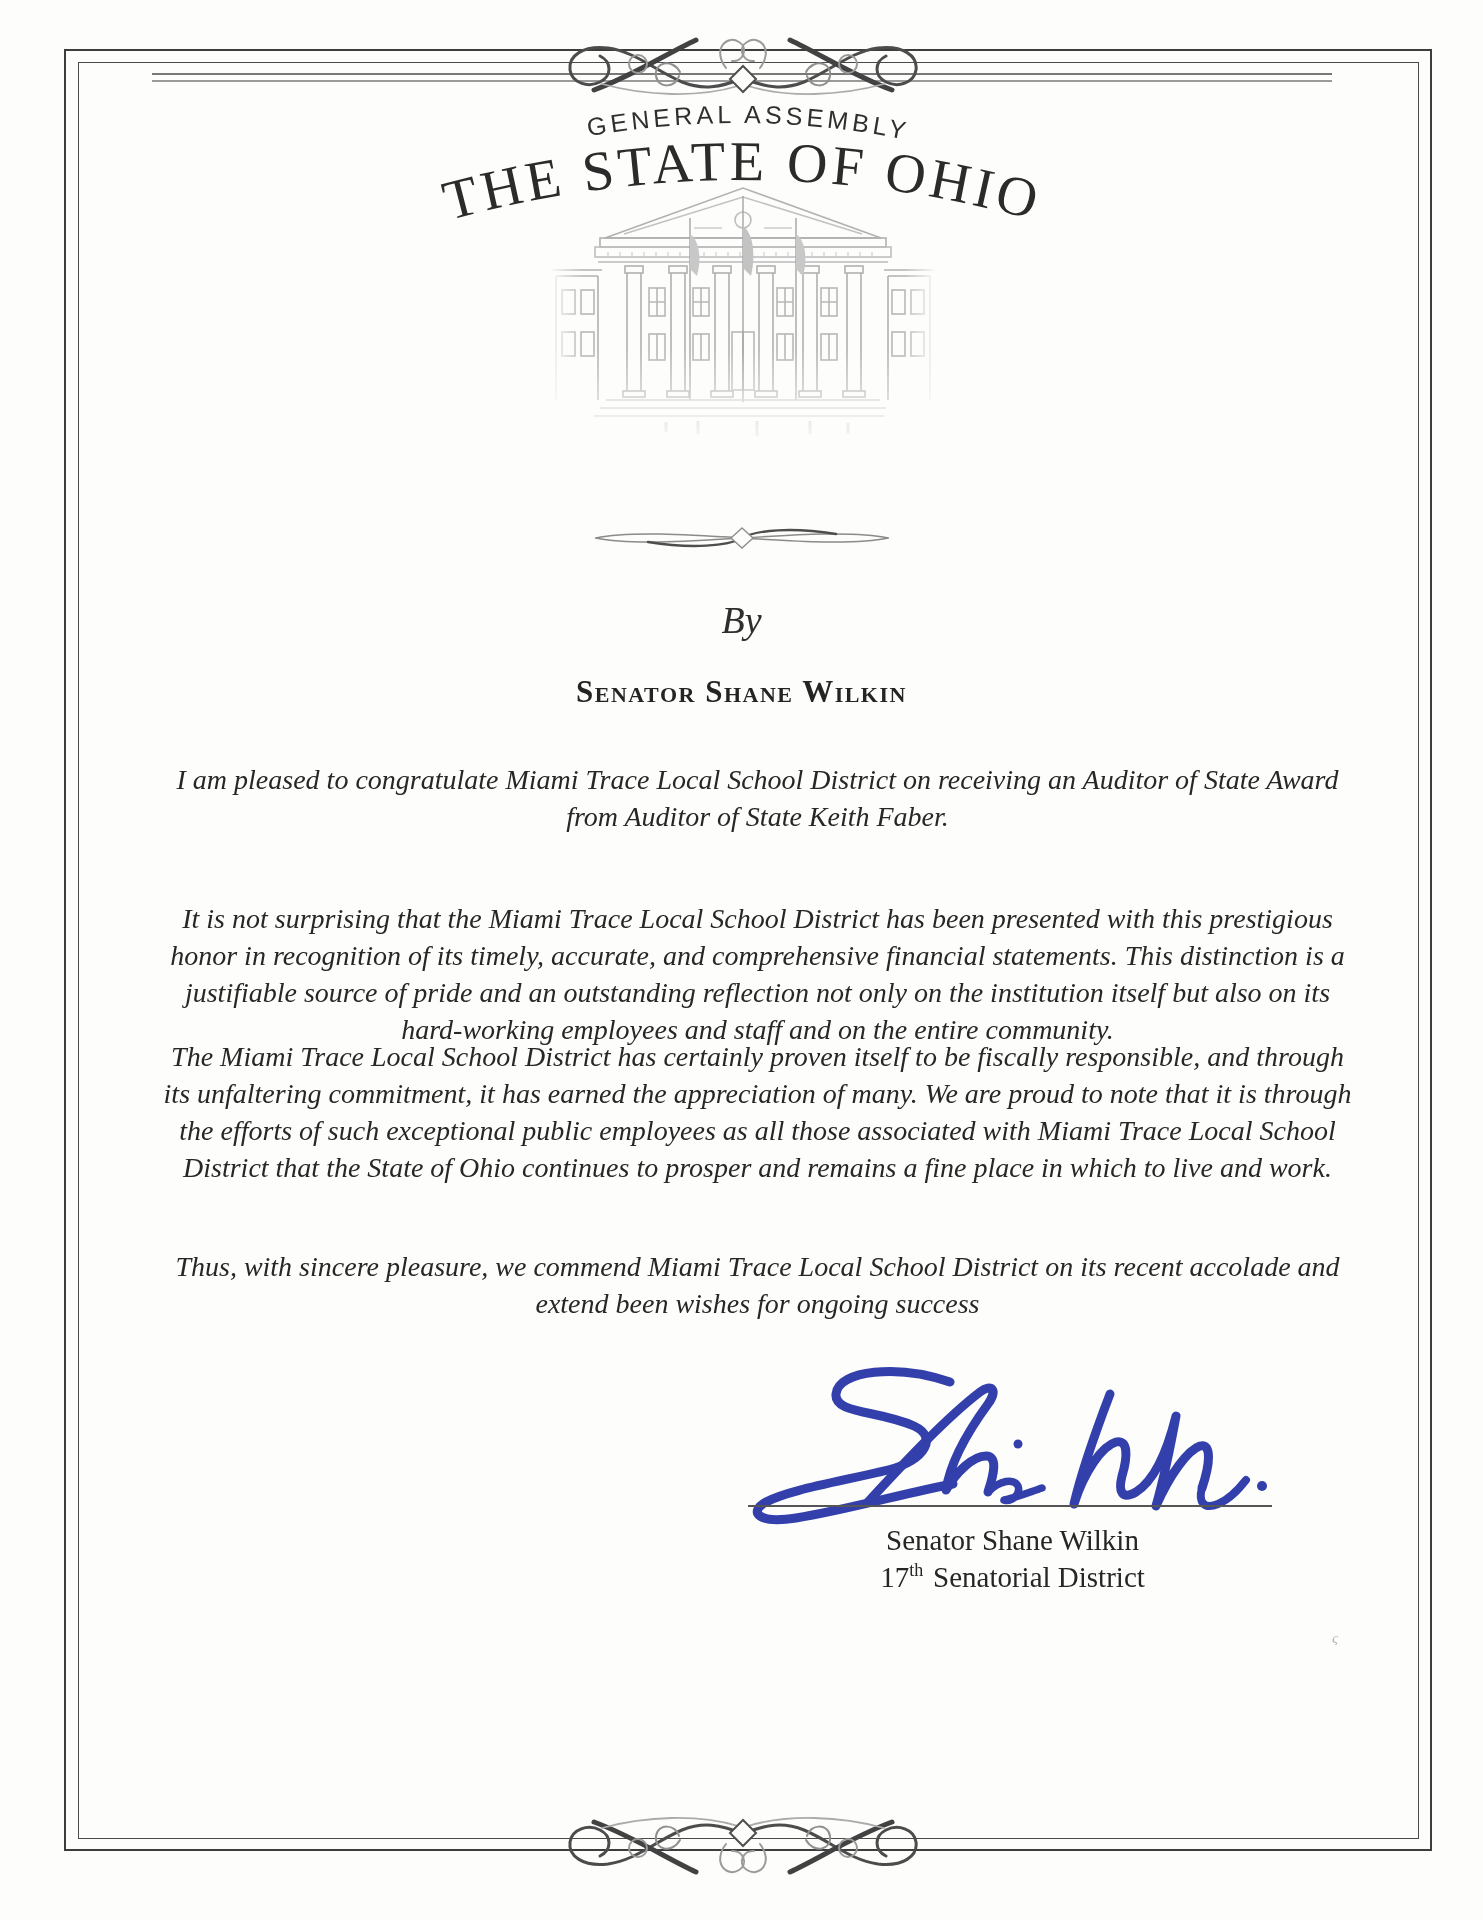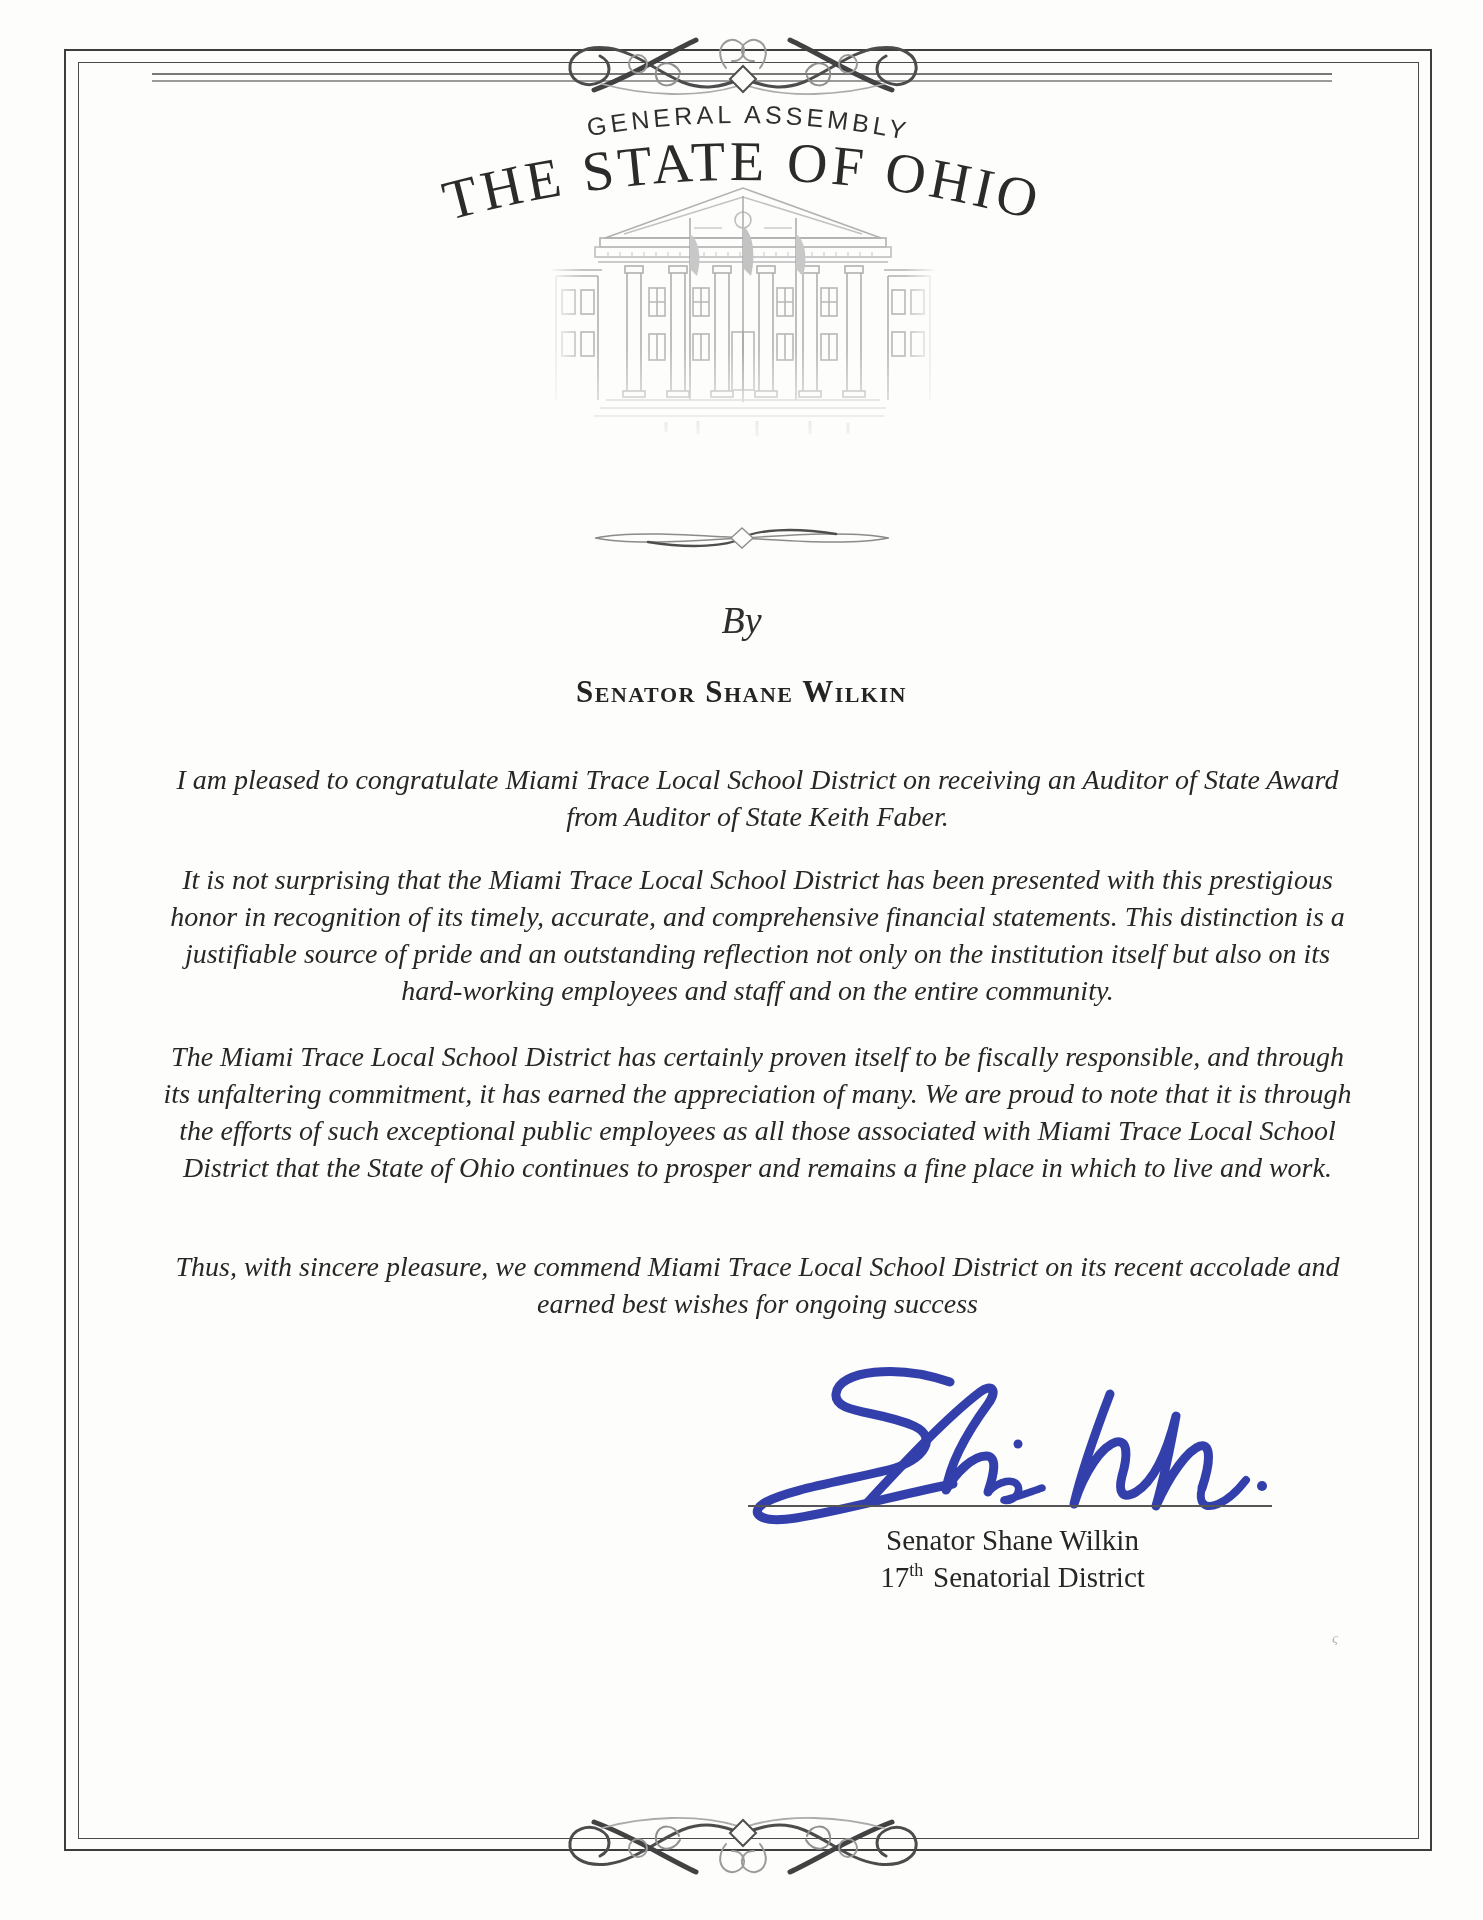--- a/index.html
+++ b/index.html
@@ -49,21 +49,21 @@
   }
   .para{
     left:140px;width:1203px;
     text-align:center;
     font-style:italic;
     font-size:28px;line-height:37px;
     color:#272727;
     margin:16px;
   }
   .p1{top:745px;}
-  .p2{top:845px;}
+  .p2{top:884px;}
   .p3{top:1022px;}
   .p4{top:1232px;}
   .signature-svg{left:718px;top:1352px;width:580px;height:190px;}
   .signature-line{left:748px;top:1505px;width:524px;height:1.6px;background:#555;}
   .sig-text{left:760px;width:505px;text-align:center;font-size:29px;color:#262626;}
   .sig-name{top:1524px;}
   .sig-district{top:1561px;}
   .sig-district sup{font-size:0.62em;vertical-align:super;line-height:0;font-family:Liberation Serif, serif;}
   .sig-district .dlabel{margin-left:0.34em;}
   .artifact{left:1332px;top:1630px;font-size:15px;color:#b5b5b5;font-style:italic;}
@@ -228,21 +228,21 @@
     </g>
   </svg>
 
   <div class="abs by">By</div>
 
   <div class="abs presenter">Senator Shane Wilkin</div>
 
   <p class="abs para p1">I am pleased to congratulate Miami Trace Local School District on receiving an Auditor of State Award from Auditor of State Keith Faber.</p>
   <p class="abs para p2">It is not surprising that the Miami Trace Local School District has been presented with this prestigious honor in recognition of its timely, accurate, and comprehensive financial statements. This distinction is a justifiable source of pride and an outstanding reflection not only on the institution itself but also on its hard-working employees and staff and on the entire community.</p>
   <p class="abs para p3">The Miami Trace Local School District has certainly proven itself to be fiscally responsible, and through its unfaltering commitment, it has earned the appreciation of many. We are proud to note that it is through the efforts of such exceptional public employees as all those associated with Miami Trace Local School District that the State of Ohio continues to prosper and remains a fine place in which to live and work.</p>
-  <p class="abs para p4">Thus, with sincere pleasure, we commend Miami Trace Local School District on its recent accolade and earned best wishes for ongoing success</p>
+  <p class="abs para p4">Thus, with sincere pleasure, we commend Miami Trace Local School District on its recent accolade and extend been wishes for ongoing success</p>
 
   <svg class="abs signature-svg" viewBox="0 0 580 190" aria-hidden="true">
     <g fill="none" stroke="#3340ab" stroke-width="9" stroke-linecap="round" stroke-linejoin="round">
       <path d="M232,30 C180,12 120,18 118,42 C116,62 160,58 196,74 C220,85 208,108 170,118 C120,130 70,138 48,150 C30,160 40,172 78,166 C130,158 190,140 235,132"></path>
       <path d="M150,150 C185,112 228,66 262,40 C274,31 280,38 270,52 C248,82 232,112 228,138 C238,120 255,104 268,104 C280,104 276,122 270,140"></path>
       <path d="M270,140 C282,128 296,126 300,134 C303,142 294,150 286,148 C297,146 312,140 324,136" stroke-width="7.5"></path>
       <path d="M392,42 C376,84 362,126 356,152 C366,120 384,94 398,90 C410,87 410,104 404,124 C400,140 404,148 418,140 C434,130 448,104 458,64 C450,108 442,140 438,154 C452,122 470,98 482,94 C494,91 492,112 484,136"></path>
       <path d="M484,136 C480,150 486,158 500,152 C512,147 520,138 528,128" stroke-width="8"></path>
       <circle cx="544" cy="134" r="5" fill="#3340ab" stroke="none"></circle>
       <circle cx="300" cy="92" r="4.5" fill="#3340ab" stroke="none"></circle>

